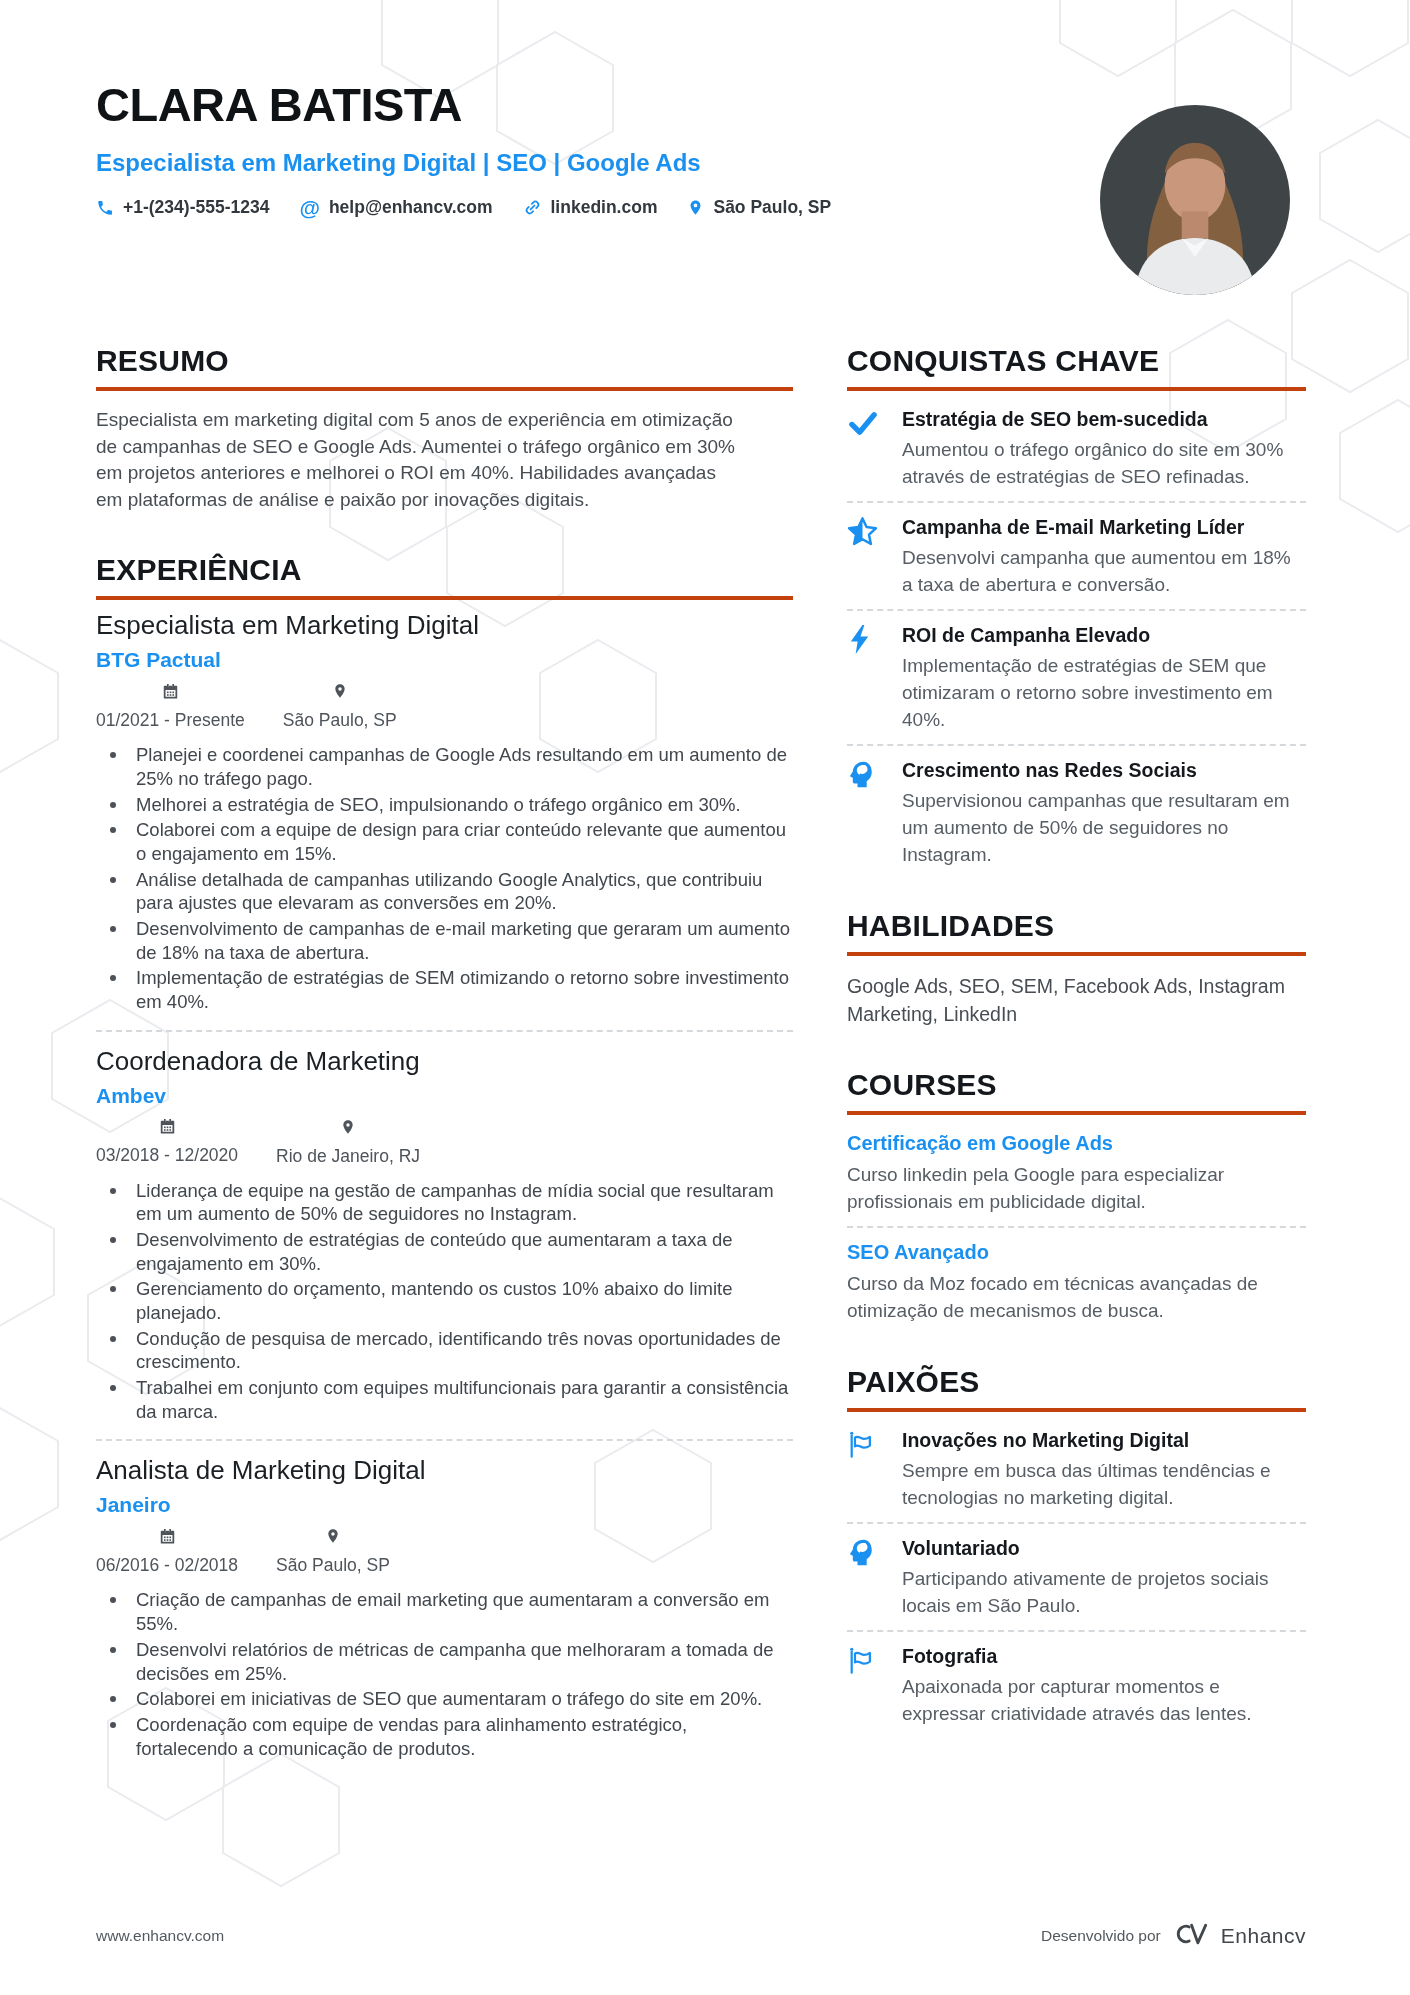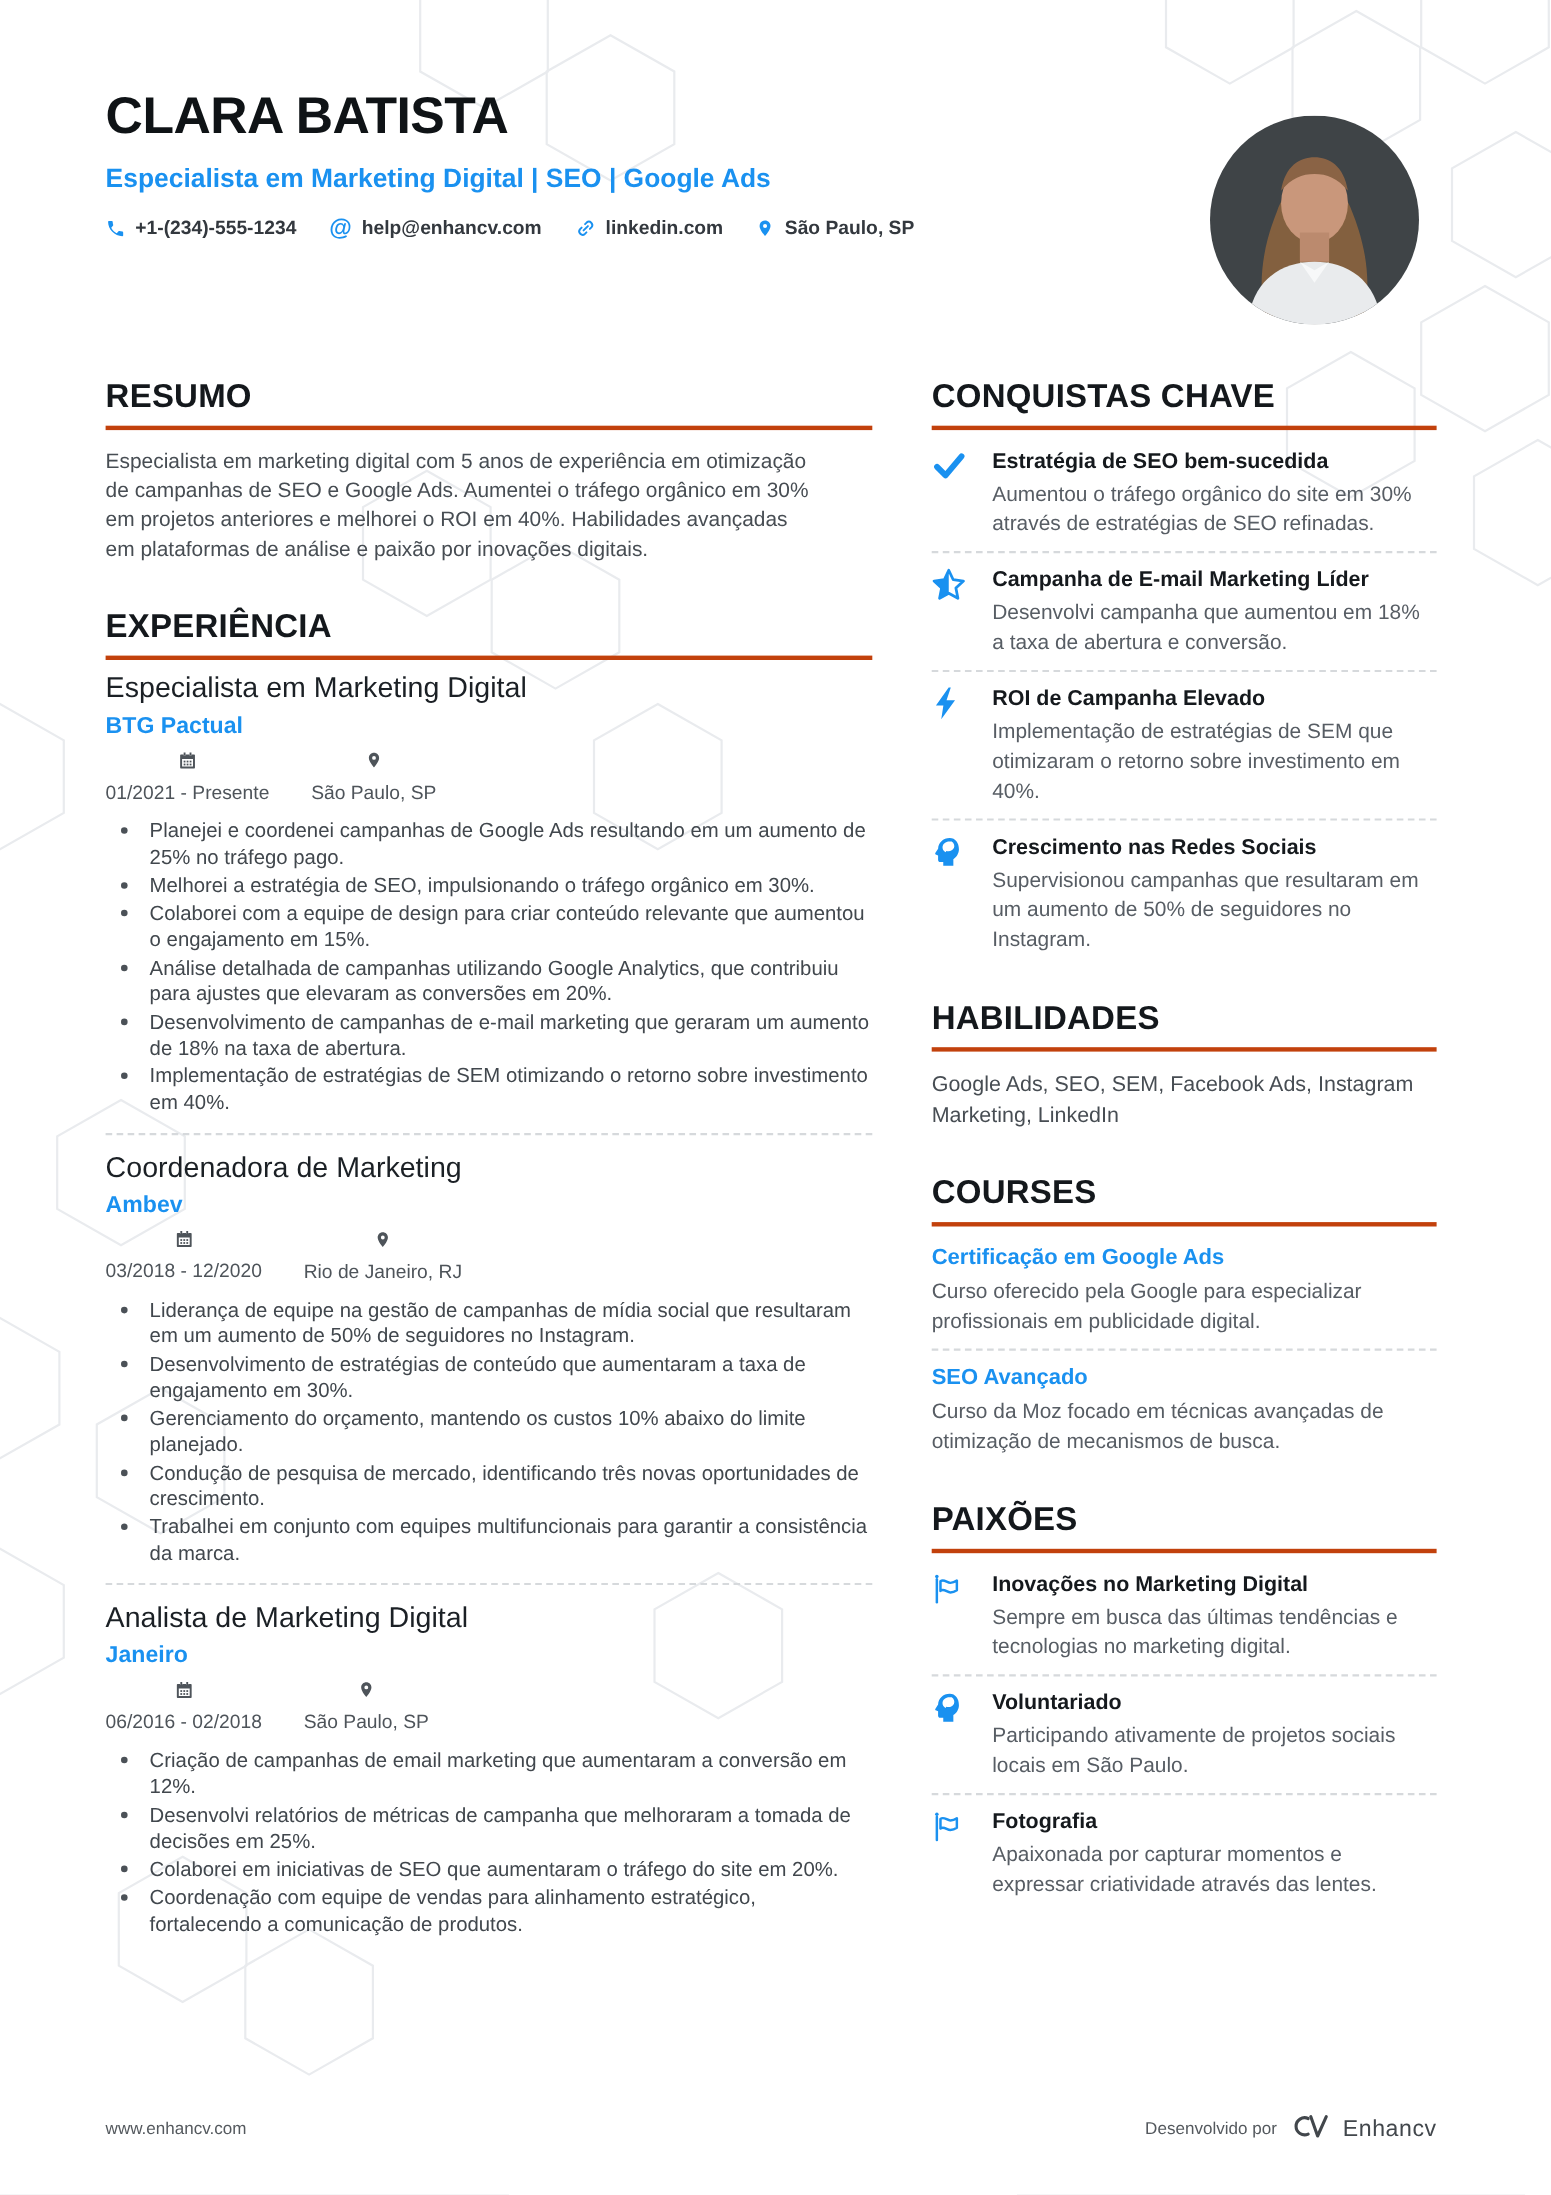--- a/index.html
+++ b/index.html
@@ -268,21 +268,21 @@
             <span class="meta-item">
               <span>
                 <svg width="16" height="18" viewBox="0 0 24 24" style="color:#4e545a">
                     <path fill="currentColor" d="M12 2C8.1 2 5 5.1 5 9c0 5.2 7 13 7 13s7-7.8 7-13c0-3.9-3.1-7-7-7zm0 9.6A2.6 2.6 0 1 1 12 6.4a2.6 2.6 0 0 1 0 5.2z"></path>
                   </svg>
               </span>
               <span>São Paulo, SP</span>
             </span>
           </div>
           <ul class="job-bullets">
-            <li>Criação de campanhas de email marketing que aumentaram a conversão em 12%.</li>
+            <li>Criação de campanhas de email marketing que aumentaram a conversão em 55%.</li>
             <li>Desenvolvi relatórios de métricas de campanha que melhoraram a tomada de decisões em 25%.</li>
             <li>Colaborei em iniciativas de SEO que aumentaram o tráfego do site em 20%.</li>
             <li>Coordenação com equipe de vendas para alinhamento estratégico, fortalecendo a comunicação de produtos.</li>
           </ul>
         </div>
       </div>
     </div>
 
     <div class="col-right">
 
@@ -345,21 +345,21 @@
 
       <div class="section">
         <h2 class="section-heading">HABILIDADES</h2>
         <div class="skills-text">Google Ads, SEO, SEM, Facebook Ads, Instagram Marketing, LinkedIn</div>
       </div>
 
       <div class="section">
         <h2 class="section-heading">COURSES</h2>
         <div>
           <h4 class="course-title">Certificação em Google Ads</h4>
-          <div class="course-text">Curso oferecido pela Google para especializar profissionais em publicidade digital.</div>
+          <div class="course-text">Curso linkedin pela Google para especializar profissionais em publicidade digital.</div>
         </div>
         <hr class="dashed-sep">
         <div>
           <h4 class="course-title">SEO Avançado</h4>
           <div class="course-text">Curso da Moz focado em técnicas avançadas de otimização de mecanismos de busca.</div>
         </div>
       </div>
 
       <div class="section">
         <h2 class="section-heading">PAIXÕES</h2>

